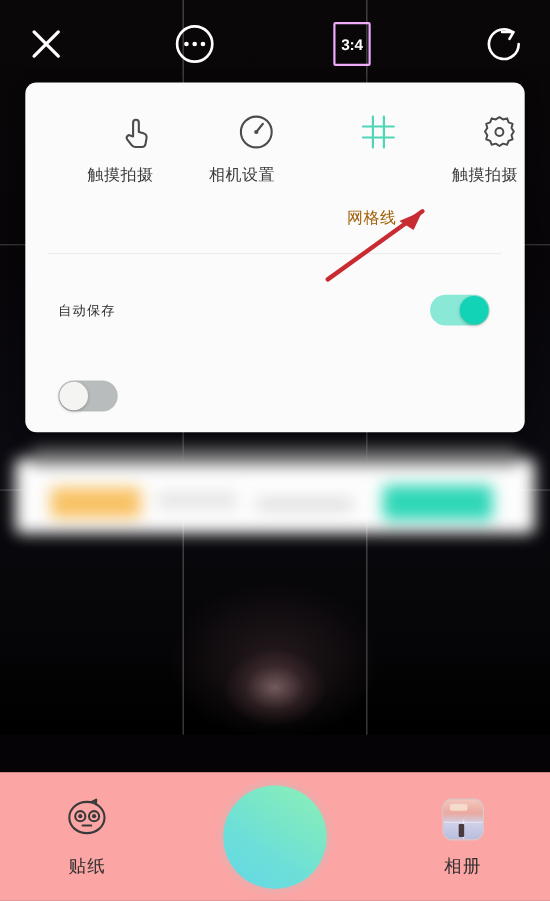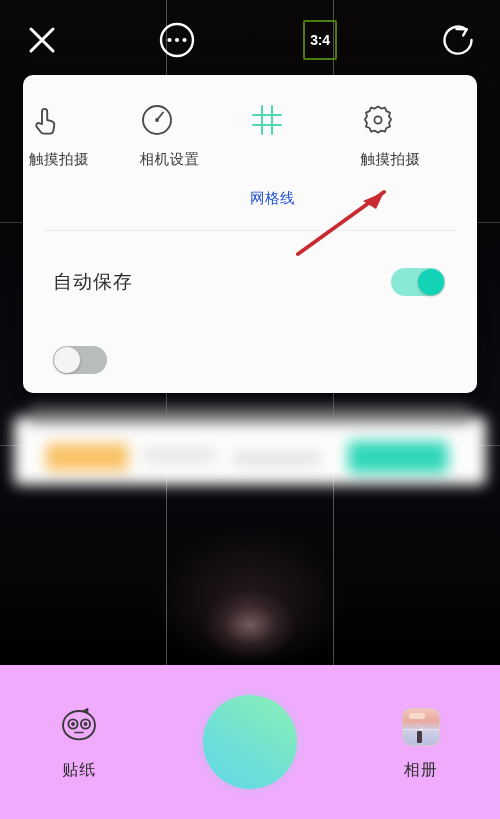--- a/index.html
+++ b/index.html
@@ -29,49 +29,49 @@
   .grid-h { position:absolute; left:0; right:0; height:1px; background:rgba(255,255,255,.22); }
 
   
   #topbar { position:absolute; left:0; top:0; width:500px; height:76px; z-index:6; }
   .tb-btn { position:absolute; top:18px; width:44px; height:44px; cursor:pointer; }
   #close-btn { left:20px; }
   #more-btn  { left:155px; }
   #ratio-btn { left:303px; top:20px; width:34px; height:40px; }
   #flip-btn  { left:436px; }
   #ratio-box {
-    width:34px; height:40px; border:2px solid #4d7c0f; border-radius:2px;
+    width:34px; height:40px; border:2px solid #f0abfc; border-radius:2px;
     display:flex; align-items:center; justify-content:center;
     color:#fff; font-size:14px; font-weight:600; letter-spacing:-.3px;
   }
 
   
   #panel {
     position:absolute; left:23px; top:75px; width:454px; height:318px;
     background:#fbfbfb; border-radius:10px; z-index:8;
     box-shadow:0 2px 14px rgba(0,0,0,.45);
     overflow:hidden;
   }
   #quick-row { display:flex; padding:20px 6px 0 6px; }
   .quick-item {
-    flex:1; display:flex; flex-direction:column; align-items:flex-start;
+    flex:1; display:flex; flex-direction:column; align-items:flex-end;
     cursor:pointer; padding-top:4px;
   }
   .quick-ico { height:42px; display:flex; align-items:center; justify-content:center; }
   .quick-label { margin-top:9px; font-size:14.5px; color:#3a3a3a; letter-spacing:.5px; white-space:nowrap; }
-  .quick-item.active .quick-label { color:#1d4ed8;margin-top:48px; }
+  .quick-item.active .quick-label { color:#a16207;margin-top:48px; }
 
   #panel-sep { margin:22px 21px 0 21px; height:1px; background:#ececec; }
 
   .set-row {
     display:flex; align-items:center; justify-content:space-between;
     padding:0 32px 0 30px; height:78px;
   }
   #row-autosave { margin-top:12px; }
-  .set-label { font-size:19px; color:#2c2c2c; letter-spacing:1px; }
+  .set-label { font-size:12px; color:#2c2c2c; letter-spacing:1px; }
 
   .toggle { position:relative; width:54px; height:28px; border-radius:14px; cursor:pointer; }
   .toggle.on  { background:#8ae8d6; }
   .toggle.off { background:#b9bcbd; }
   .toggle .knob {
     position:absolute; top:1px; width:26px; height:26px; border-radius:50%;
     box-shadow:0 1px 3px rgba(0,0,0,.25);
   }
   .toggle.on  .knob { right:1px; background:#12d3b5; }
   .toggle.off .knob { left:1px;  background:#f4f4f2; }
@@ -89,22 +89,22 @@
     background:#fdfdfd; border-radius:5px;
   }
   #blur-banner .bar-top { position:absolute; left:22px; top:6px; right:22px; height:16px; background:#6e6e6e; border-radius:2px; }
   #blur-banner .chip-orange { position:absolute; left:38px; top:42px; width:82px; height:28px; background:#f9c265; border-radius:3px; }
   #blur-banner .chip-gray   { position:absolute; left:135px; top:46px; width:72px; height:16px; background:#e6e6e6; border-radius:3px; }
   #blur-banner .chip-gray2  { position:absolute; left:225px; top:52px; width:88px; height:11px; background:#dcdcdc; border-radius:3px; }
   #blur-banner .chip-teal   { position:absolute; right:44px; top:40px; width:100px; height:32px; background:#2fd7b8; border-radius:4px; }
 
   
   #bottombar {
-    position:absolute; left:0; bottom:0; width:500px; height:154px;
-    background:#f0abfc; z-index:9;
+    position:absolute; left:0; bottom:0; width:500px; height:117px;
+    background:#fca5a5; z-index:9;
     display:flex; align-items:center;
   }
   .bb-item {
     flex:1; display:flex; flex-direction:column; align-items:center;
     cursor:pointer;
   }
   .bb-ico { height:46px; display:flex; align-items:center; justify-content:center; }
   .bb-label { margin-top:10px; font-size:16px; color:#2e2e2e; letter-spacing:1px; }
 
   #shutter-wrap { flex:1.15; display:flex; align-items:center; justify-content:center; }

